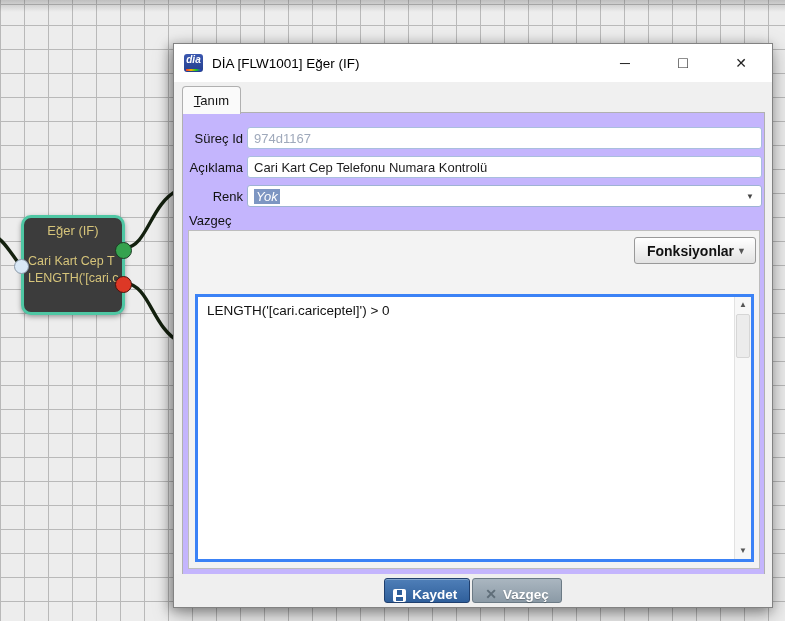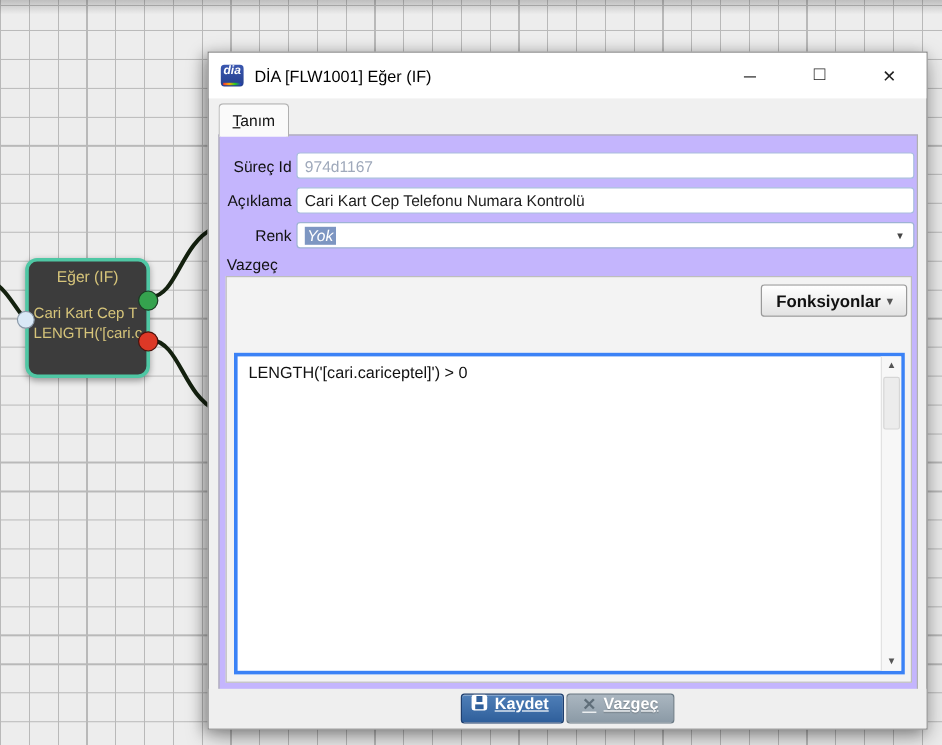--- a/index.html
+++ b/index.html
@@ -97,22 +97,22 @@
   .sb-btn{ position:absolute; left:0; right:0; height:16px; text-align:center;
     font-size:8px; color:#555; line-height:16px; }
   .sb-up{ top:0; } .sb-down{ bottom:0; }
   .sb-thumb{ position:absolute; left:1px; right:1px; top:17px; height:44px;
     background:#ececec; border:1px solid #d6d6d6; border-radius:2px; }
 
   
   .footer{ position:absolute; left:0; right:0; bottom:0; height:33px;
     background:#efefef; display:flex; justify-content:center; gap:2px;
     padding-top:4px; }
-  .btn{ height:25px; display:flex; align-items:flex-start; gap:6px;
-    border-radius:3px; font-weight:bold; font-size:13.5px; padding:0 12px;text-decoration:underline; }
+  .btn{ height:25px; display:flex; align-items:flex-end; gap:6px;
+    border-radius:3px; font-weight:bold; font-size:13.5px; padding:0 12px; }
   .btn-save{ background:linear-gradient(#4f7fb8,#2f5f9b); border:1px solid #1f3f6e;
     color:#fff; box-shadow:inset 0 1px 0 rgba(255,255,255,.3); padding-left:8px; }
   .floppy{ width:13px; height:13px; background:#fff; border-radius:2px; position:relative; }
   .floppy .slot{ position:absolute; top:1px; left:4px; width:5px; height:5px; background:#2f5f9b; }
   .floppy .lbl{ position:absolute; bottom:1px; left:3px; right:3px; height:4px; background:#2f5f9b; }
   .btn-cancel{ background:linear-gradient(#aab6c0,#8b9aa6); border:1px solid #6b7a85;
     color:#fff; text-shadow:0 1px 1px rgba(0,0,0,.25); }
   .btn-cancel .x{ color:#5f6e79; font-weight:bold; font-size:14px; text-shadow:none; }
 </style>
 </head>

